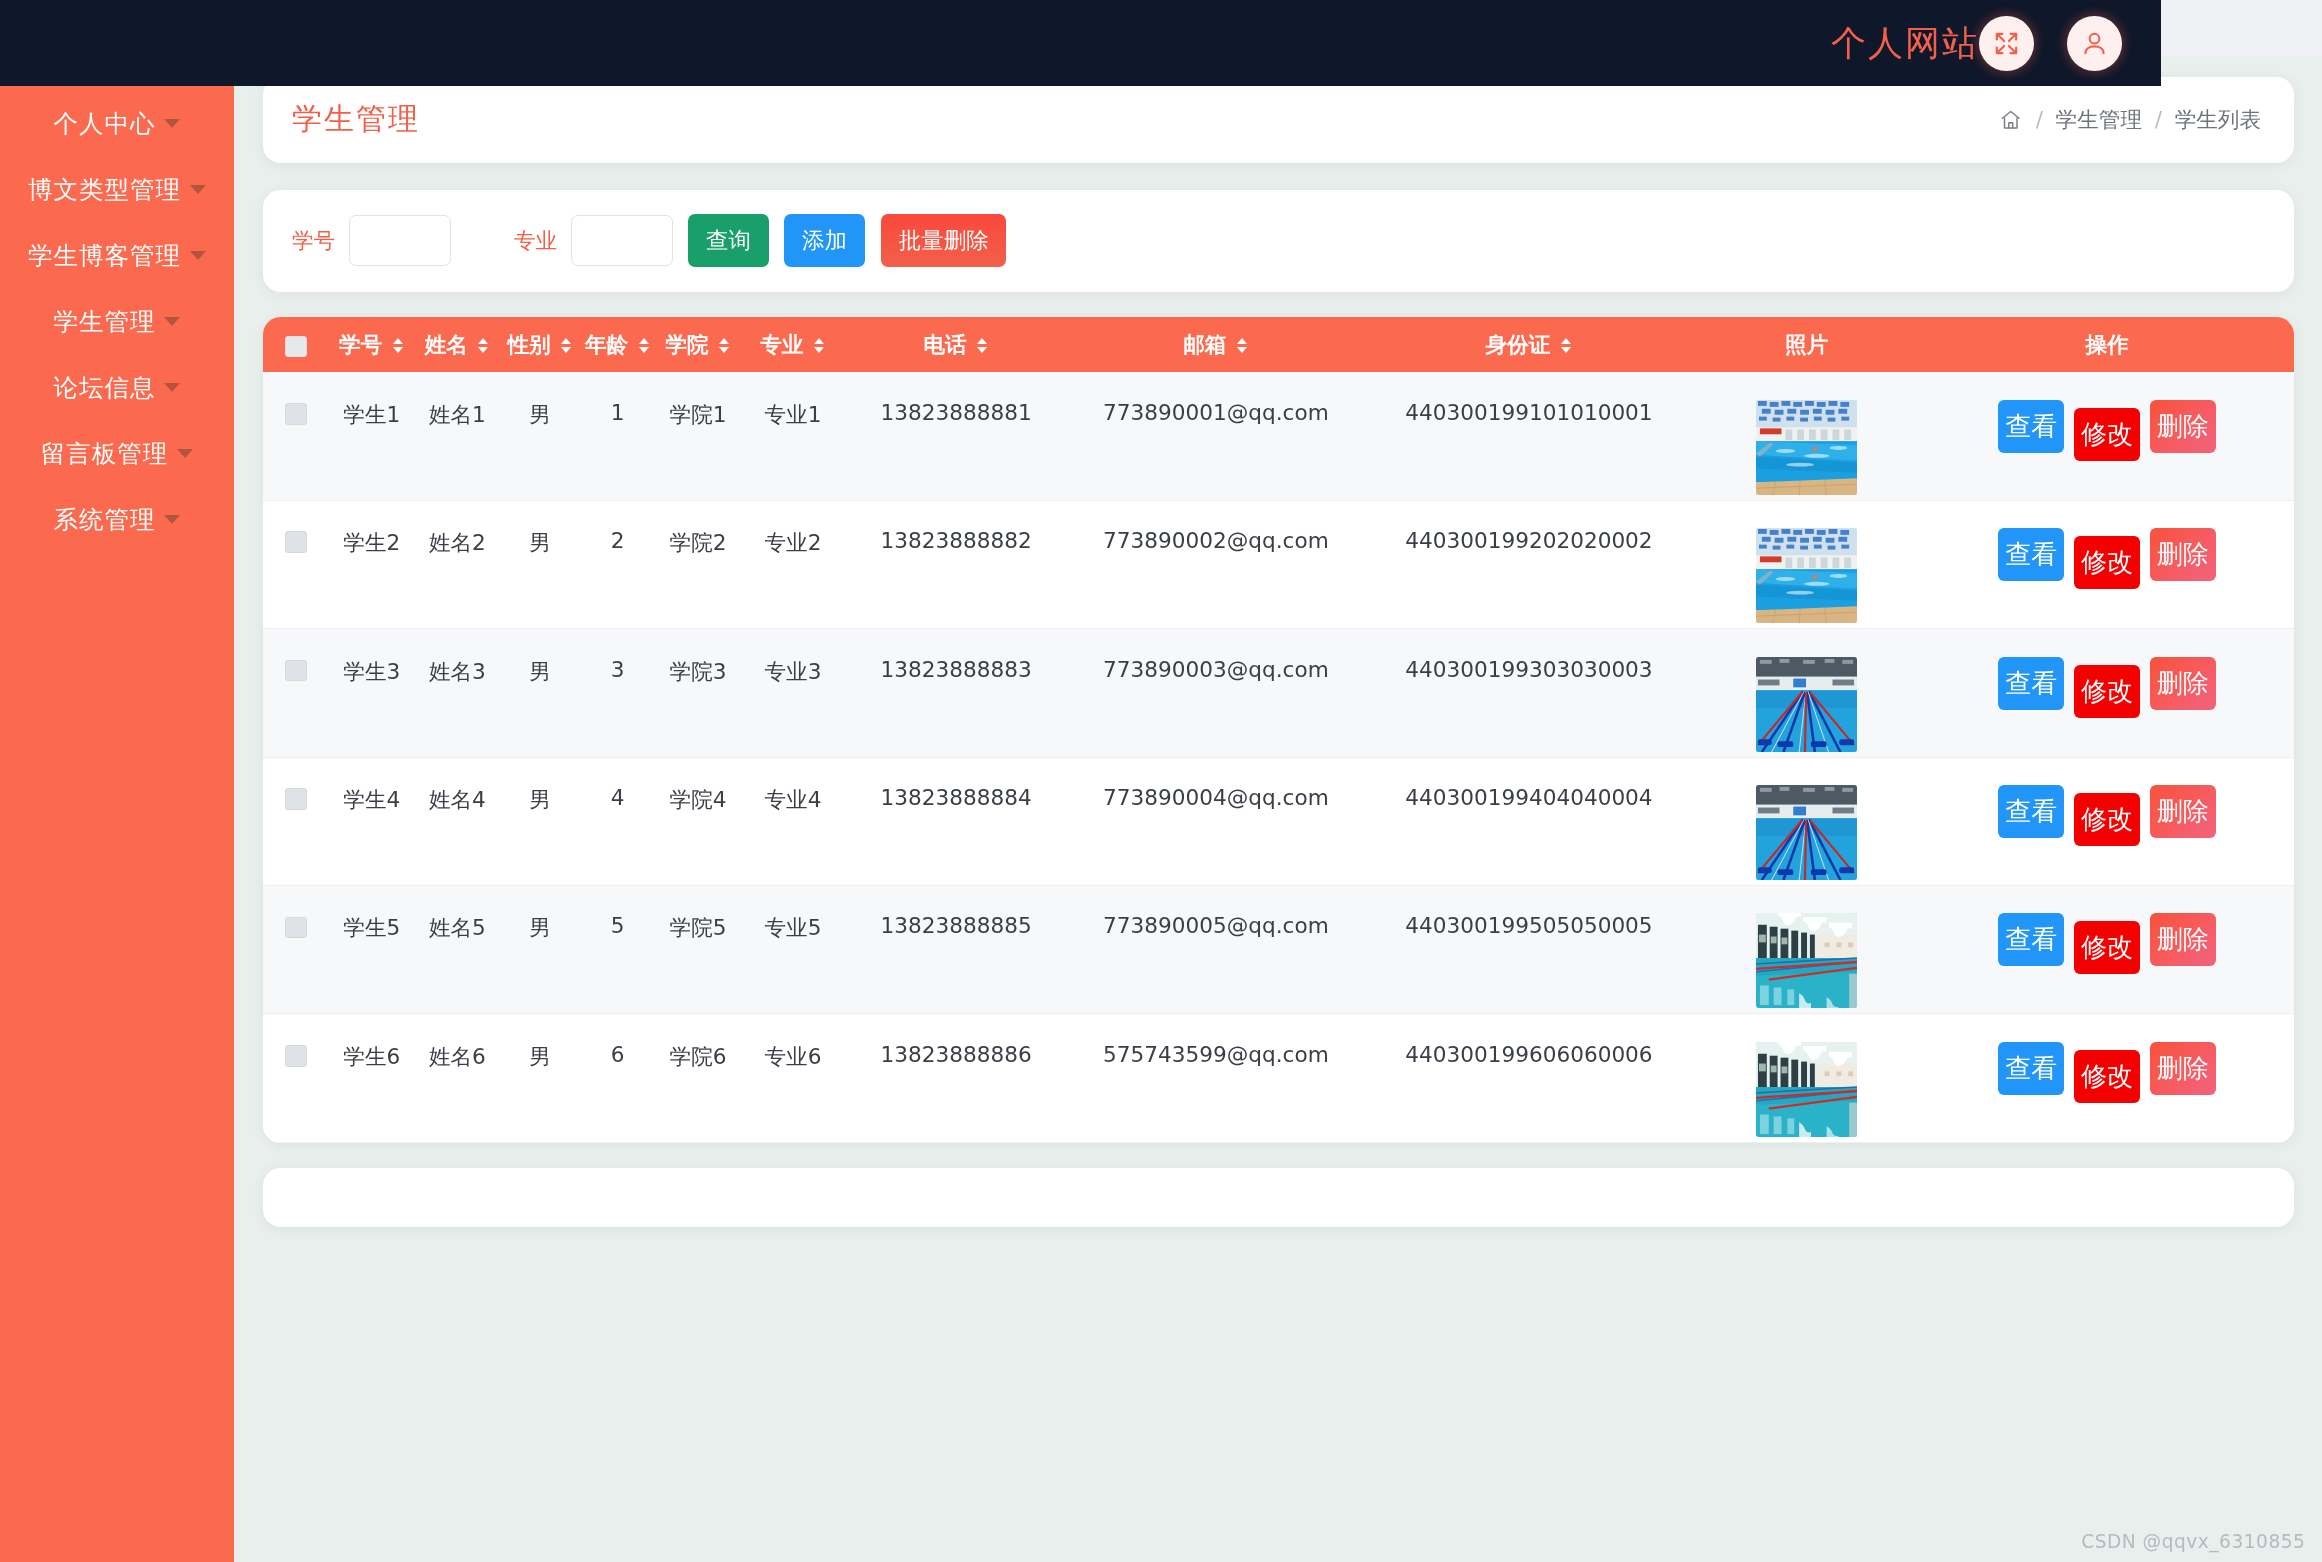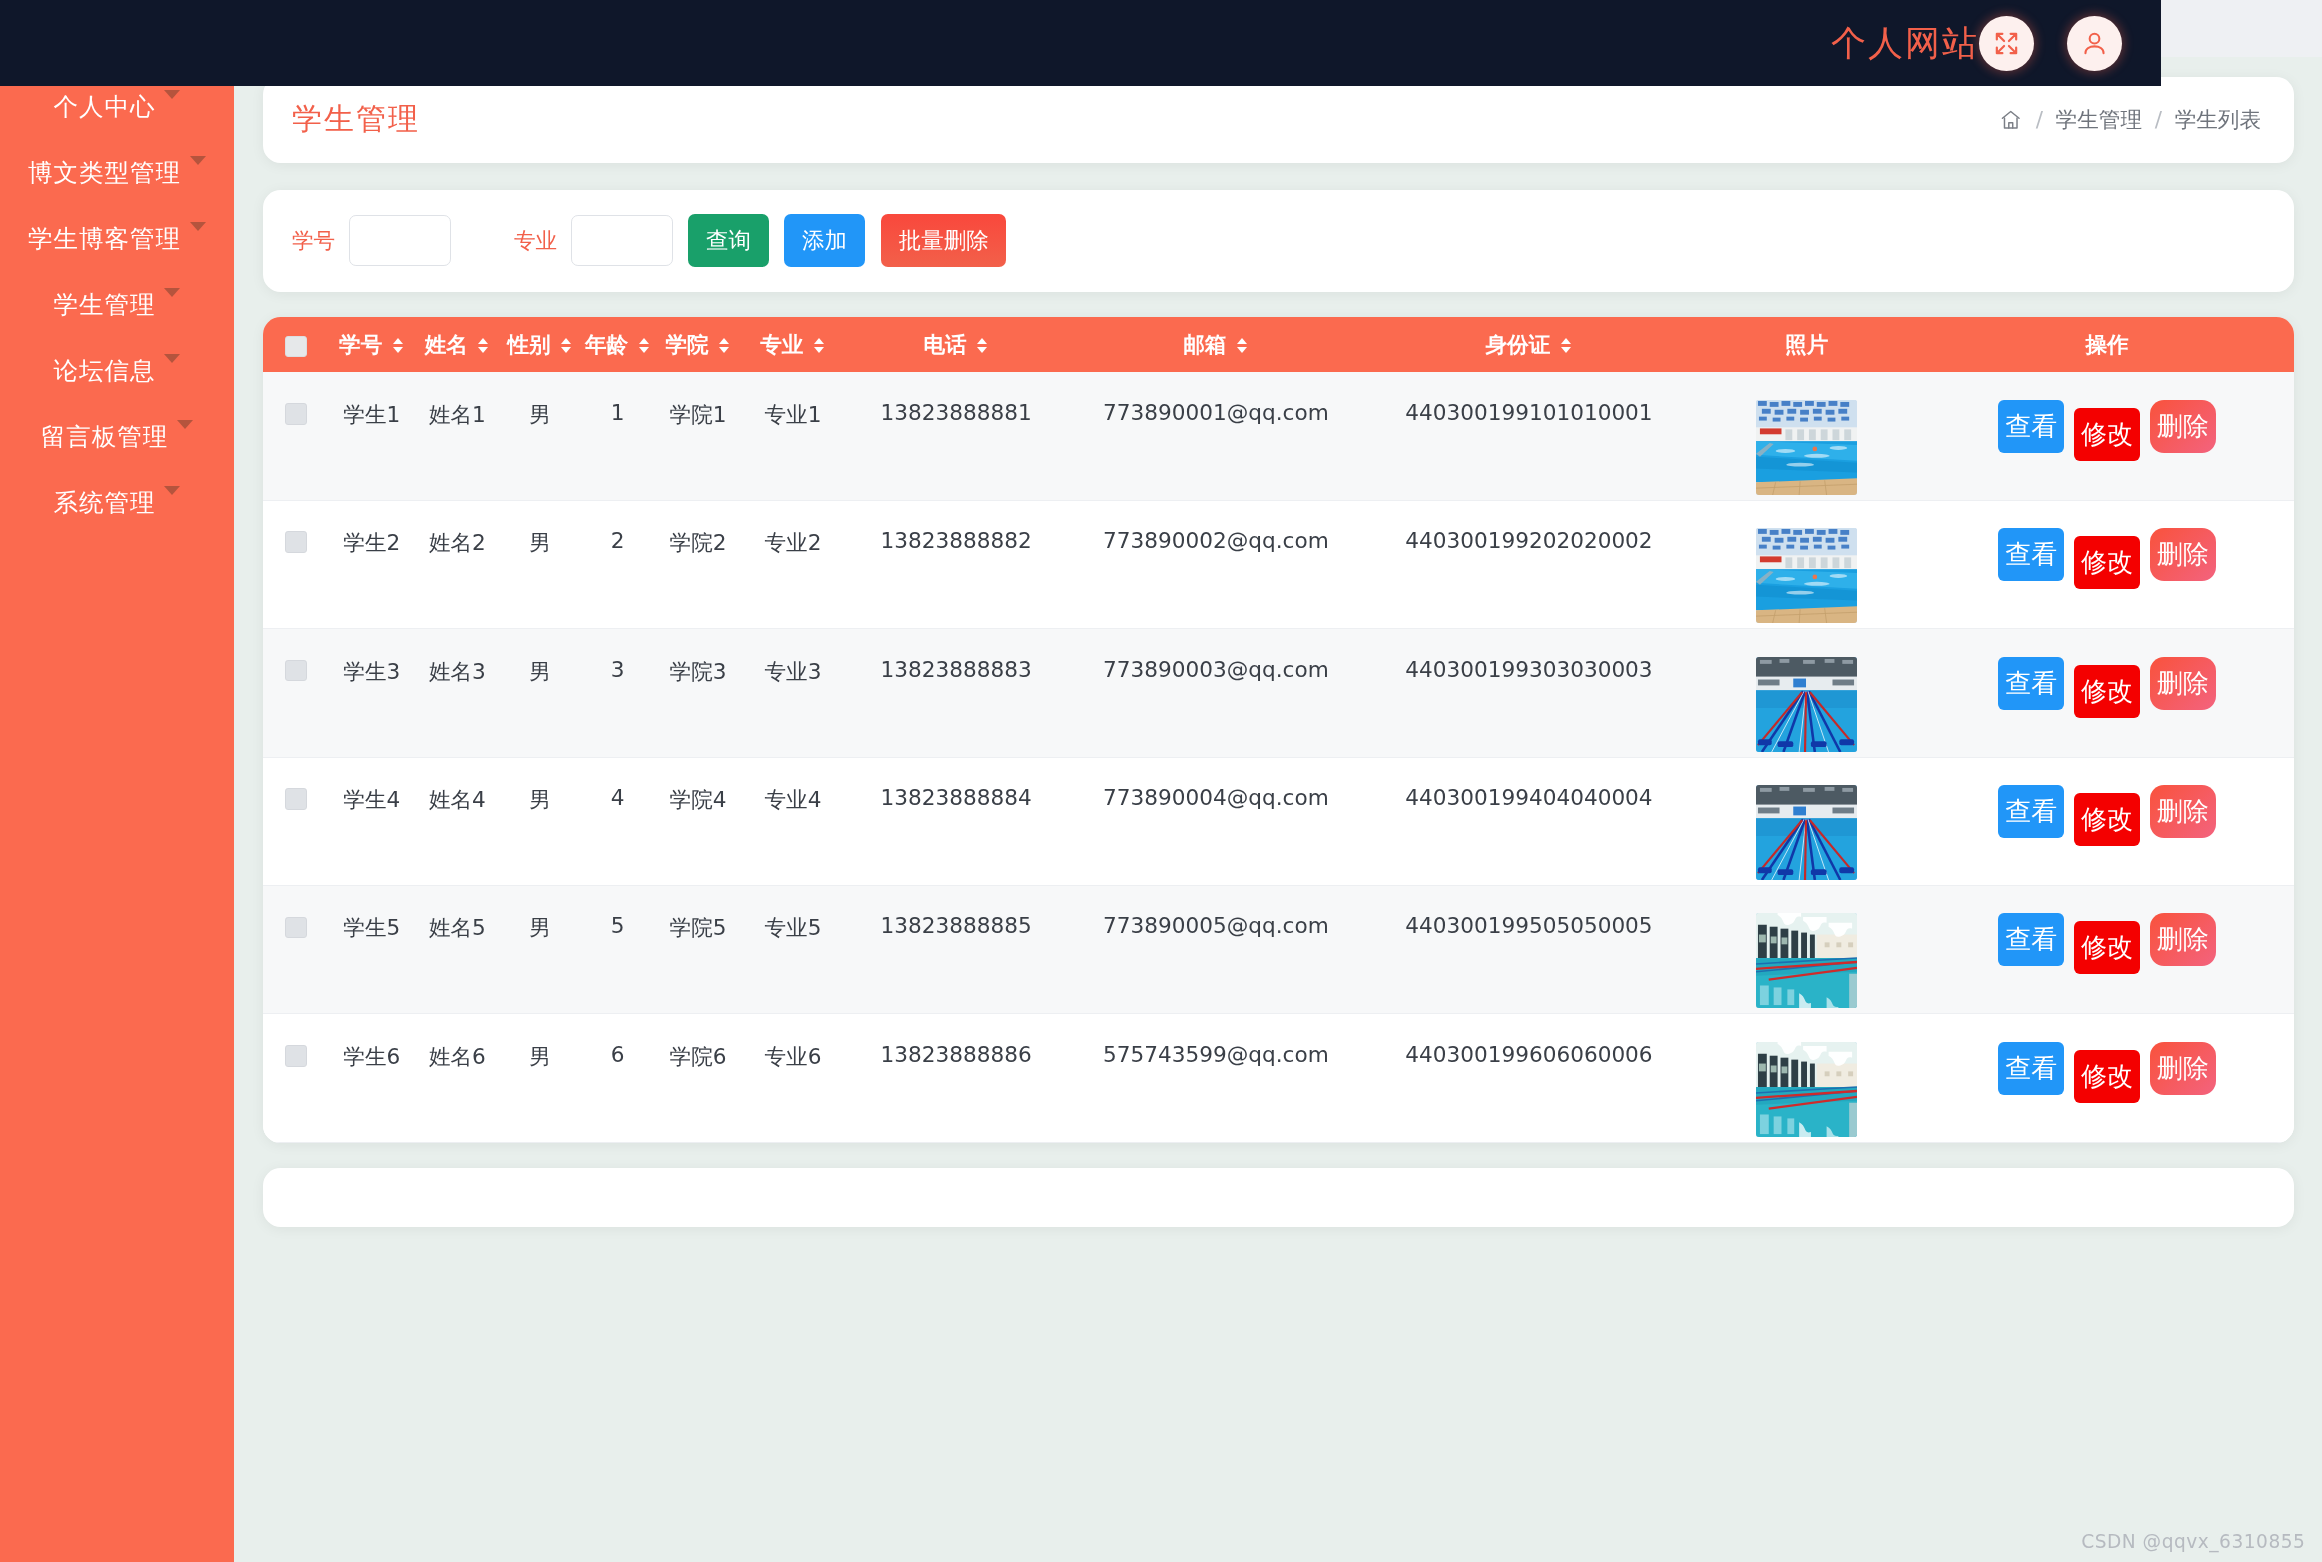--- a/index.html
+++ b/index.html
@@ -35,21 +35,21 @@
   
   .sidebar {
     position: absolute; top: 57px; left: 0; width: 234px; bottom: 0;
     background: #fb6a4f;
     padding-top: 33px;
     overflow: hidden;
     z-index: 3;
   }
   .menu-item {
     height: 66px;
-    display: flex; align-items: flex-start; justify-content: center;
+    display: flex; align-items: center; justify-content: center;
     color: #ffffff; font-size: 24.5px; letter-spacing: 1px;
     font-family: "DejaVu Sans", sans-serif;
     white-space: nowrap;
   }
   .menu-caret {
     display: inline-block; margin-left: 8.8px;
     width: 0; height: 0;
     border-left: 8.8px solid transparent;
     border-right: 8.8px solid transparent;
     border-top: 9.8px solid #b5543d;
@@ -172,21 +172,21 @@
 
   .ops { display: flex; gap: 9.8px; justify-content: center; align-items: flex-start; }
   .op-btn {
     height: 53px; padding: 0 7px; border: none; border-radius: 5.9px;
     color: #fff; font-size: 26px; cursor: pointer;
     font-family: "DejaVu Sans", sans-serif;
     display: inline-flex; align-items: center; justify-content: center;
   }
   .op-view   { background: #2196f8; }
   .op-edit   { background: #f40000; margin-top: 8px; }
-  .op-delete { background: linear-gradient(135deg,#f9523c,#f3637e); border-radius: 14px; }
+  .op-delete { background: linear-gradient(135deg,#f9523c,#f3637e); }
 
   
   .bottom-card { height: 59px; margin-top: 25.5px; }
 
   .watermark {
     position: absolute; right: 17.6px; bottom: 9.8px;
     font-size: 18.6px; color: #b6bac0; letter-spacing: 0.5px;
     font-family: "DejaVu Sans", sans-serif;
     z-index: 9;
   }

